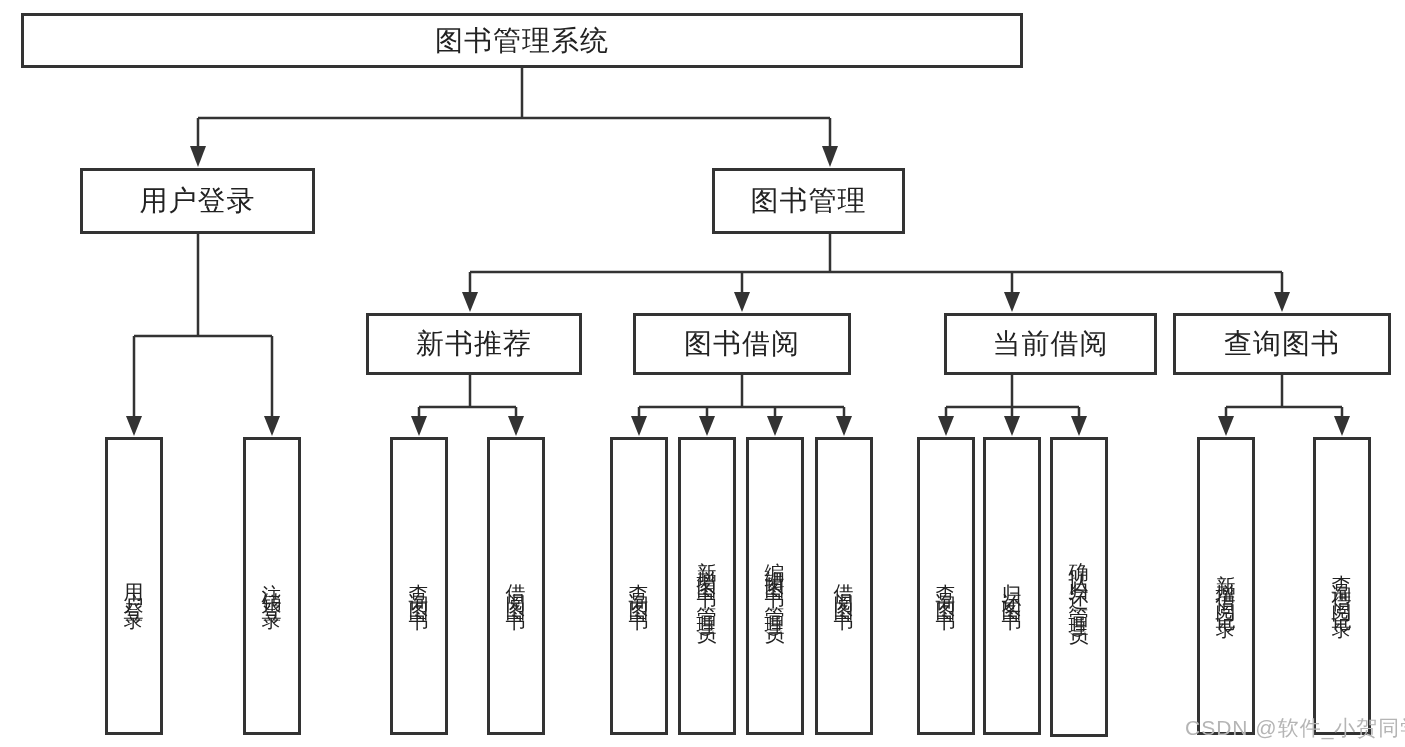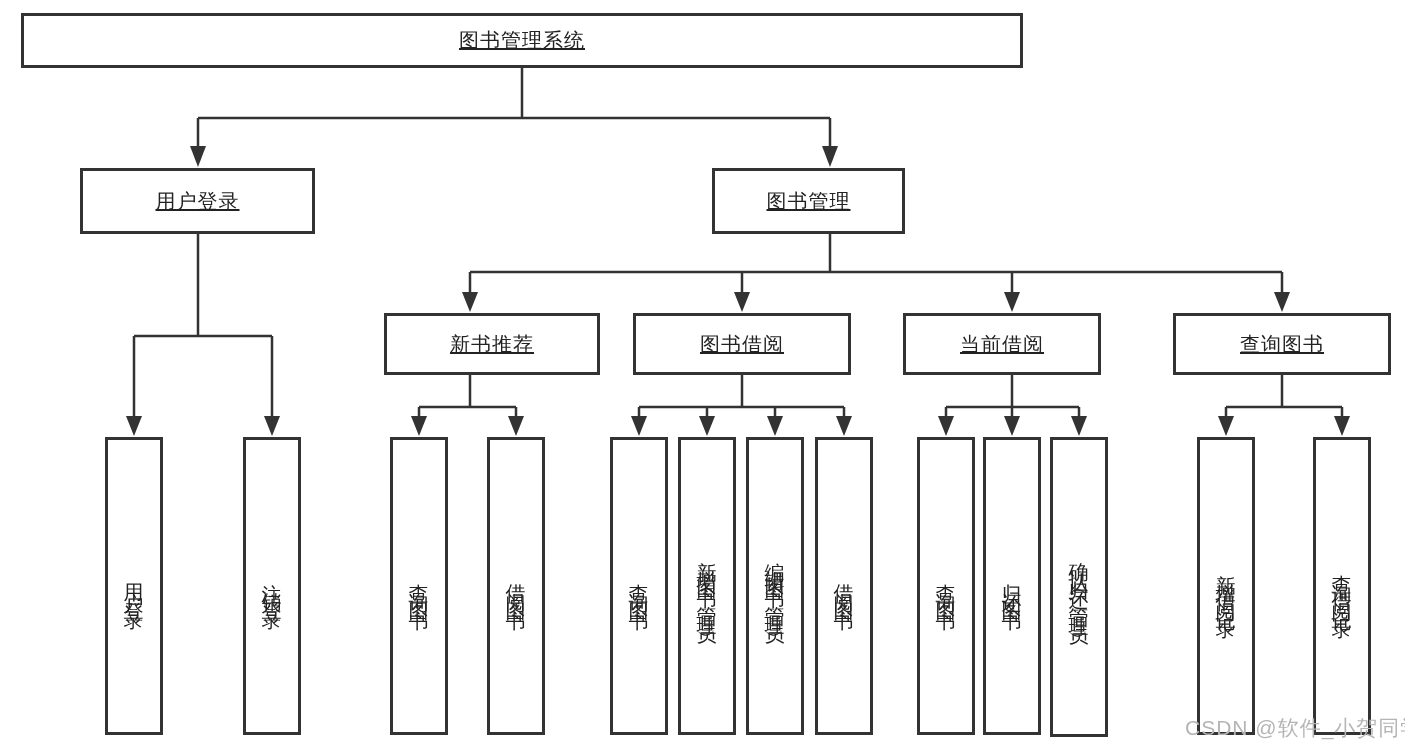--- a/index.html
+++ b/index.html
@@ -28,23 +28,22 @@
     box-sizing: border-box;
     background: #ffffff;
     border: 3px solid #333333;
     color: #222222;
     display: flex;
     align-items: center;
     justify-content: center;
     text-align: center;
   }
   .node.h {
-    font-size: 20px;
+    font-size: 28px;
     letter-spacing: 1px;
-    text-decoration: underline;
   }
   .node.v {
     writing-mode: vertical-rl;
     text-orientation: mixed;
     font-size: 20px;
     letter-spacing: 9px;
     line-height: 1;
     padding: 6px 0;
   }
   .watermark {
@@ -95,23 +94,23 @@
       <polygon points="1218,416 1234,416 1226,436"></polygon>
       <polygon points="1334,416 1350,416 1342,436"></polygon>
     </g>
   </svg>
 
   <div class="node h" style="left:21px; top:13px; width:1002px; height:55px;">图书管理系统</div>
 
   <div class="node h" style="left:80px; top:168px; width:235px; height:66px;">用户登录</div>
   <div class="node h" style="left:712px; top:168px; width:193px; height:66px;">图书管理</div>
 
-  <div class="node h" style="left:384px; top:313px; width:216px; height:62px;">新书推荐</div>
+  <div class="node h" style="left:366px; top:313px; width:216px; height:62px;">新书推荐</div>
   <div class="node h" style="left:633px; top:313px; width:218px; height:62px;">图书借阅</div>
-  <div class="node h" style="left:903px; top:313px; width:198px; height:62px;">当前借阅</div>
+  <div class="node h" style="left:944px; top:313px; width:213px; height:62px;">当前借阅</div>
   <div class="node h" style="left:1173px; top:313px; width:218px; height:62px;">查询图书</div>
 
   <div class="node v" style="left:105px; top:437px; width:58px; height:298px;">用户登录</div>
   <div class="node v" style="left:243px; top:437px; width:58px; height:298px;">注销登录</div>
 
   <div class="node v" style="left:390px; top:437px; width:58px; height:298px;">查询图书</div>
   <div class="node v" style="left:487px; top:437px; width:58px; height:298px;">借阅图书</div>
 
   <div class="node v" style="left:610px; top:437px; width:58px; height:298px;">查询图书</div>
   <div class="node v" style="left:678px; top:437px; width:58px; height:298px;">新增图书（管理员）</div>

